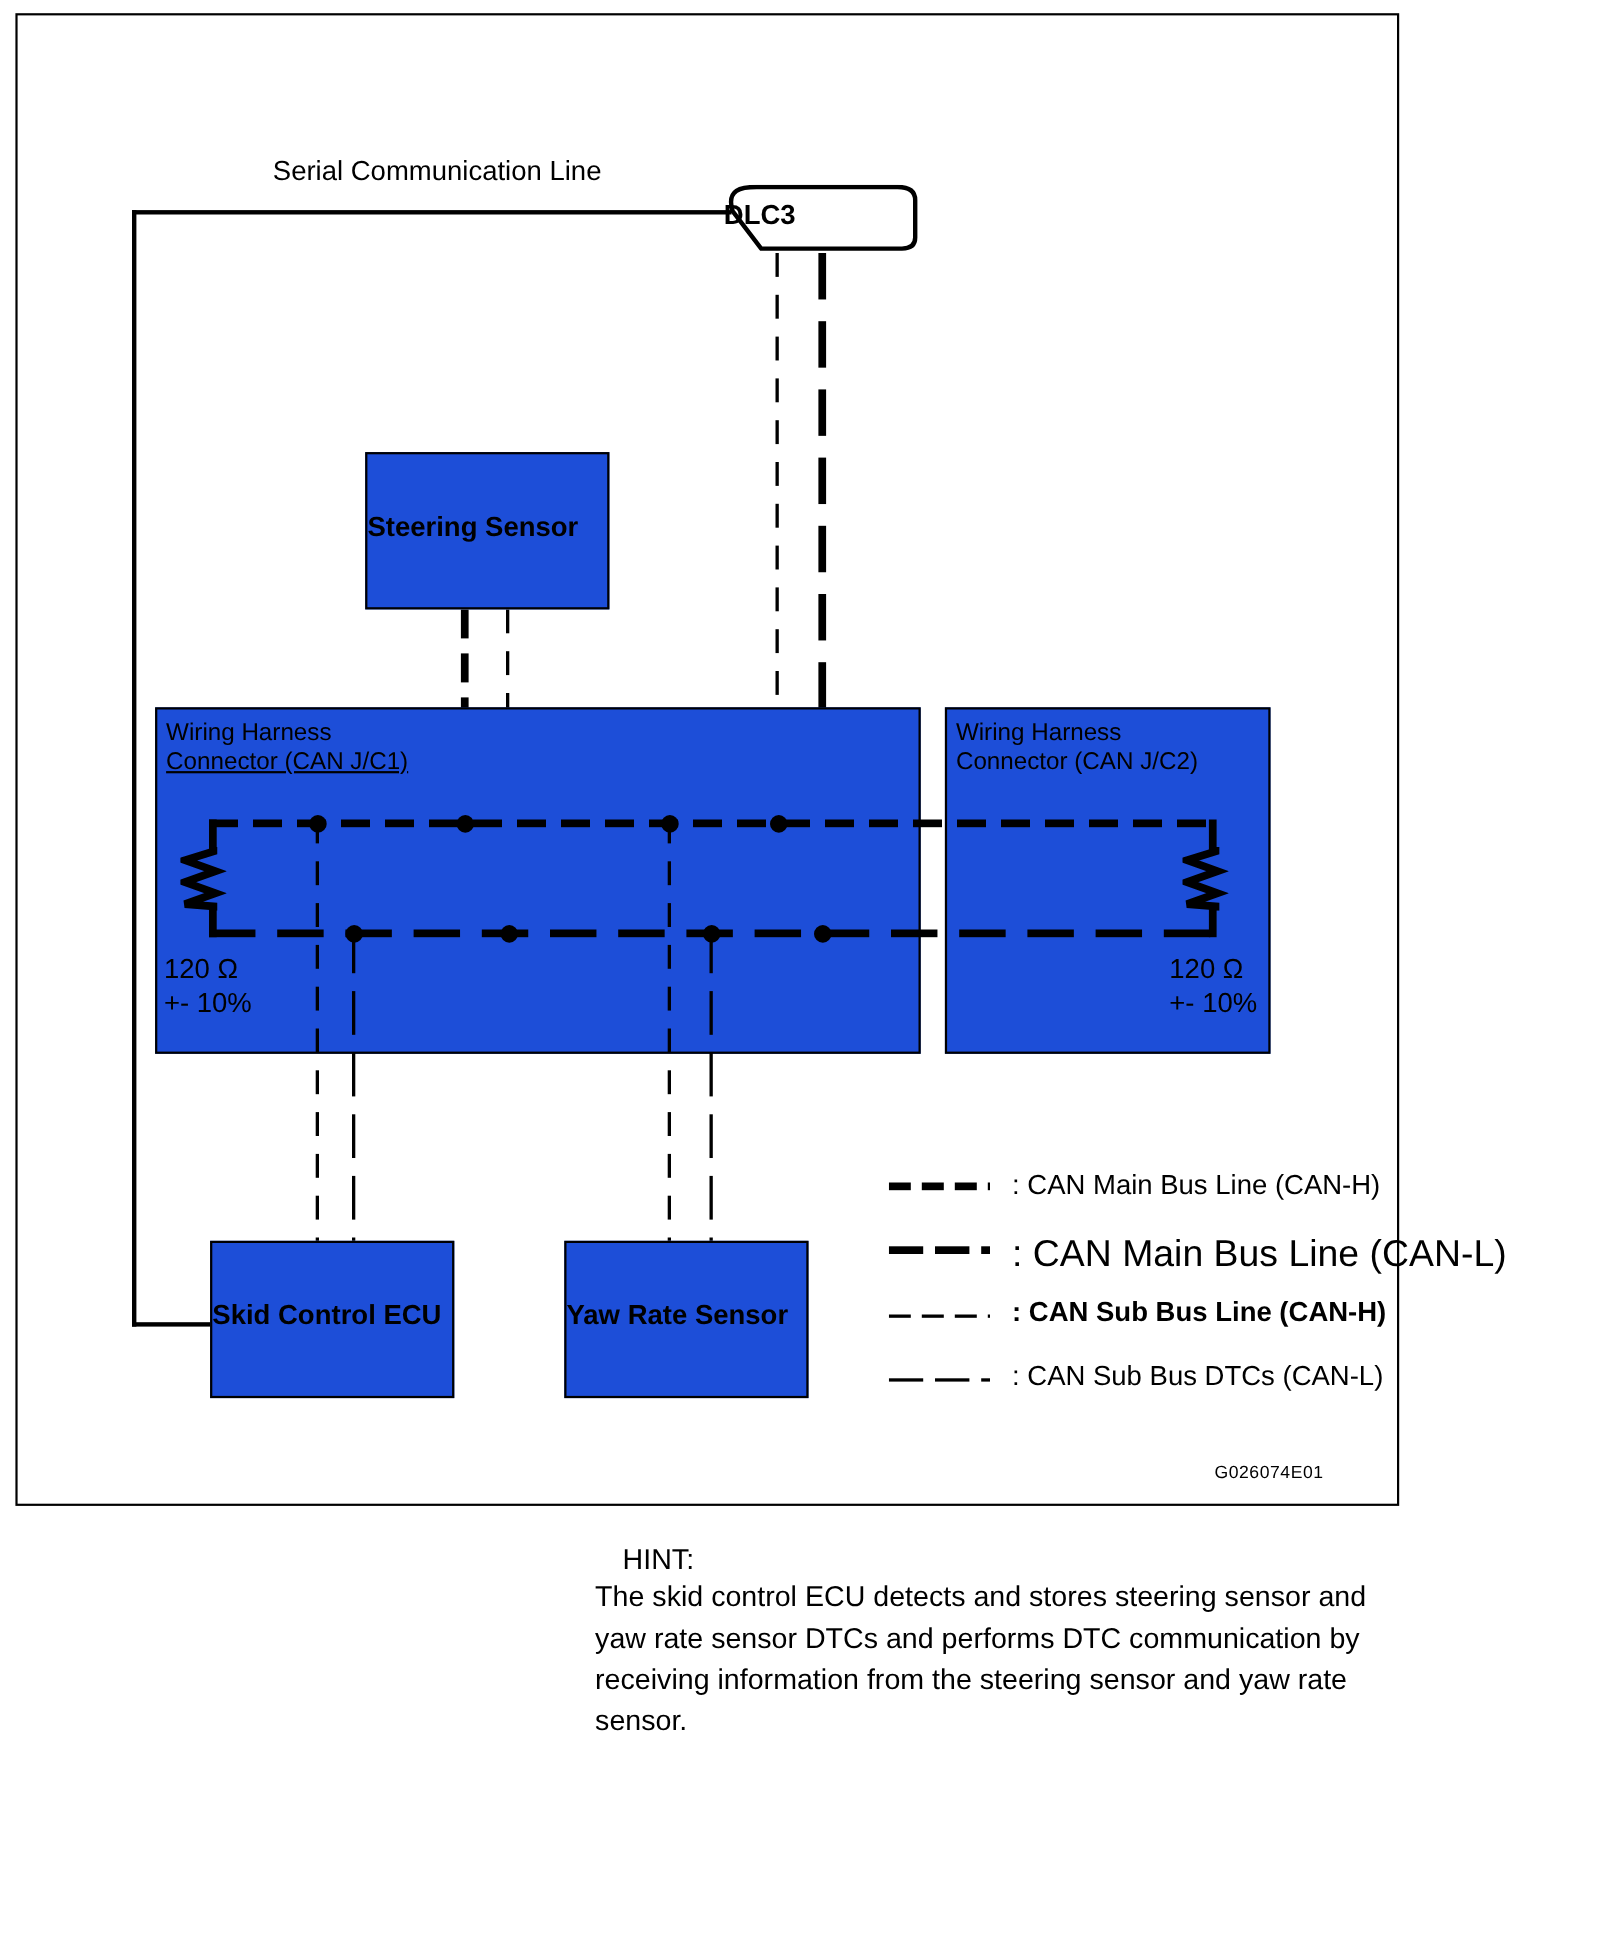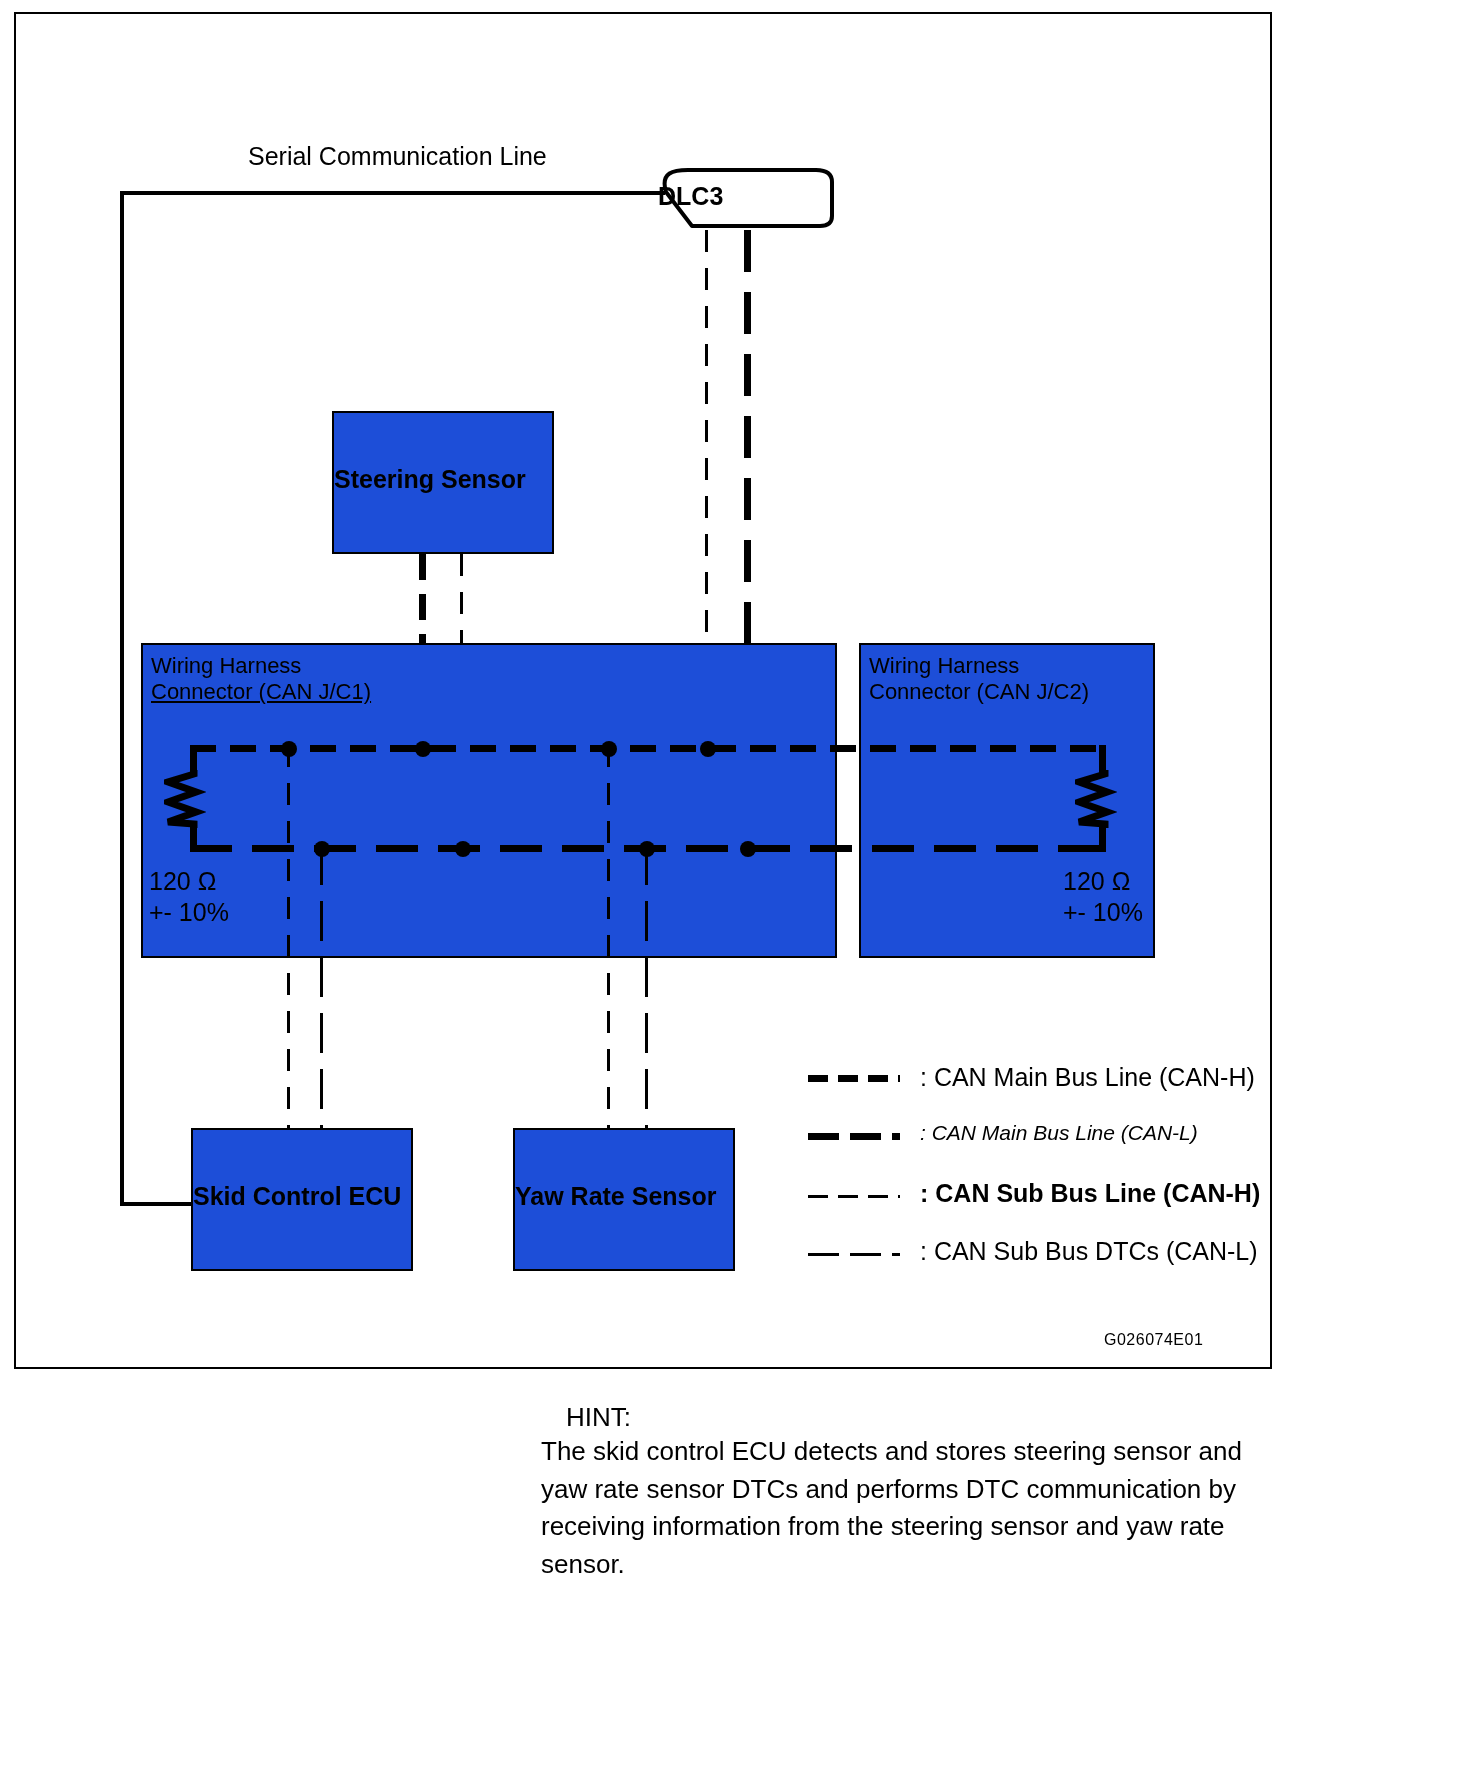--- a/index.html
+++ b/index.html
@@ -138,21 +138,21 @@
 
   <div class="legrow">
     <div class="legline mh-h" style="top:12px;width:92px;background-size:30px 7px;
                 background-image:linear-gradient(to right,#000 0 20px,transparent 20px 30px);"></div>
     <div class="legtext" style="font-size:25px;">: CAN Main Bus Line (CAN-H)</div>
   </div>
 
   <div class="legrow">
     <div class="legline ml-h" style="top:12px;width:92px;background-size:42px 7px;
                 background-image:linear-gradient(to right,#000 0 31px,transparent 31px 42px);"></div>
-    <div class="legtext" style="font-size:21px;font-style:italic;">: CAN Main Bus Line (CAN-L)</div>
+    <div class="legtext" style="font-size:34px;">: CAN Main Bus Line (CAN-L)</div>
   </div>
 
   <div class="legrow">
     <div class="legline" style="top:16px;height:3px;width:92px;background-size:30px 3px;background-repeat:repeat-x;
                 background-image:linear-gradient(to right,#000 0 20px,transparent 20px 30px);"></div>
     <div class="legtext" style="font-size:25px;font-weight:bold;">: CAN Sub Bus Line (CAN-H)</div>
   </div>
 
   <div class="legrow">
     <div class="legline" style="top:16px;height:3px;width:92px;background-size:42px 3px;background-repeat:repeat-x;

